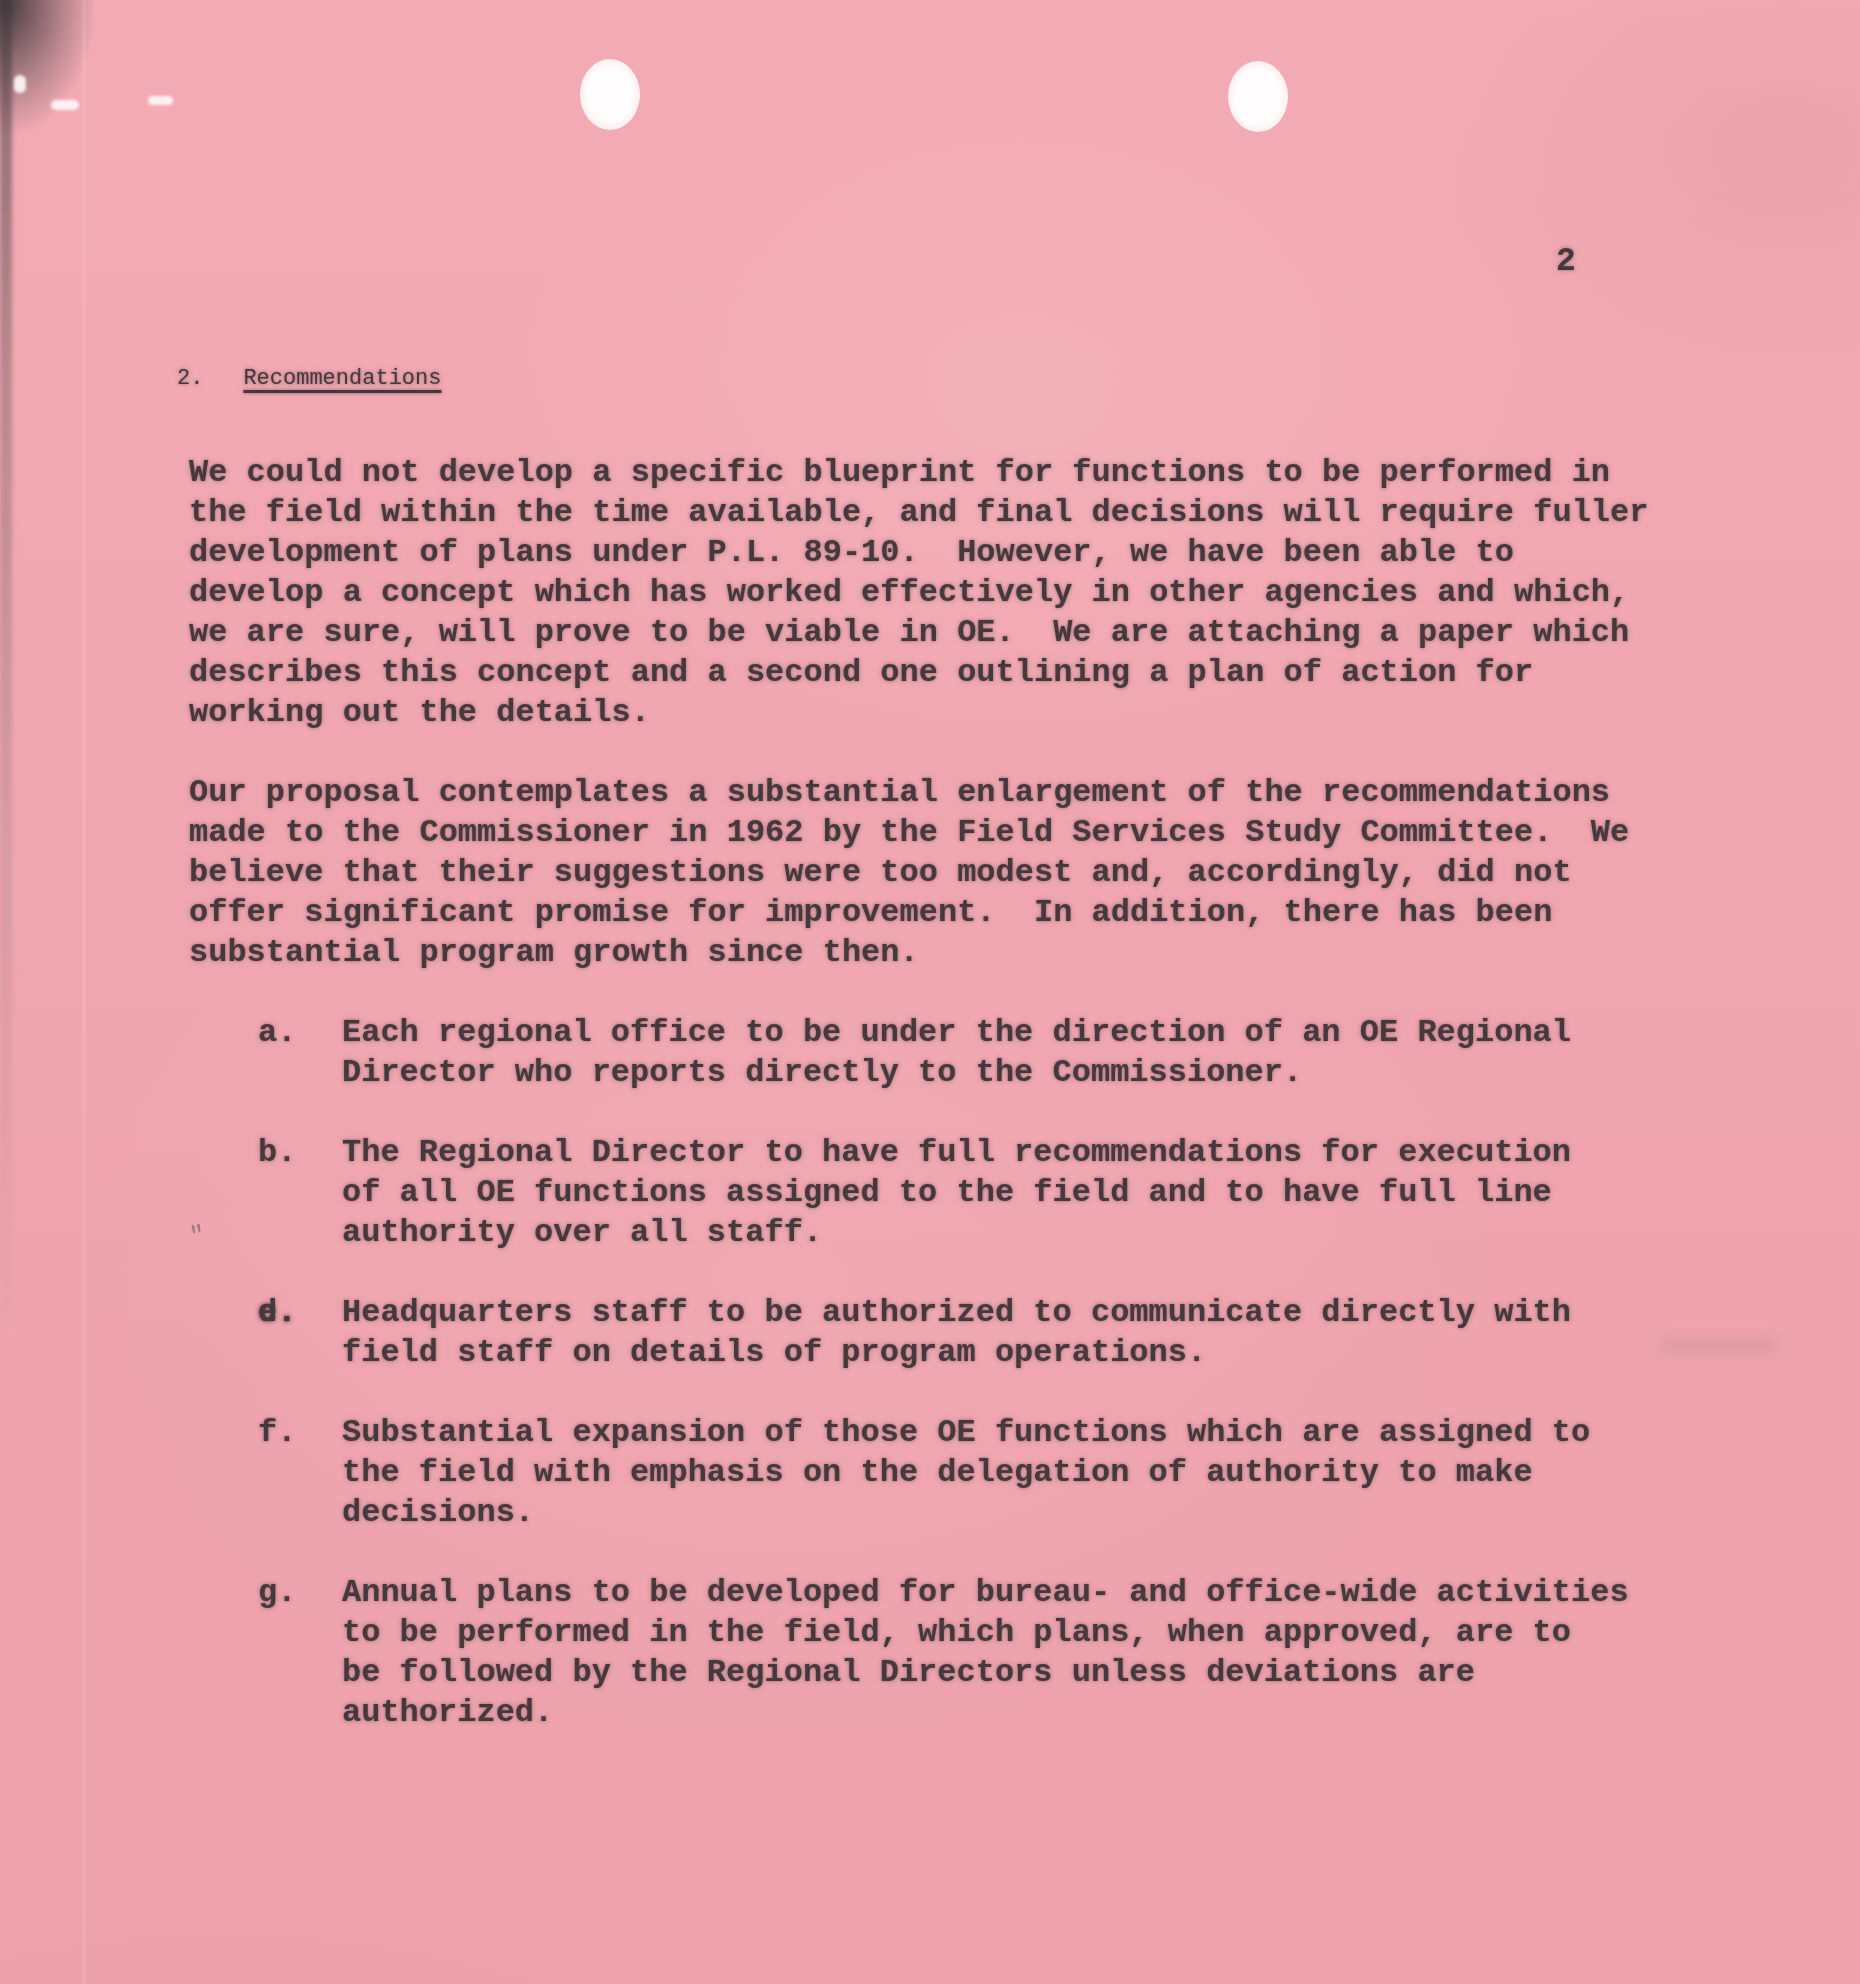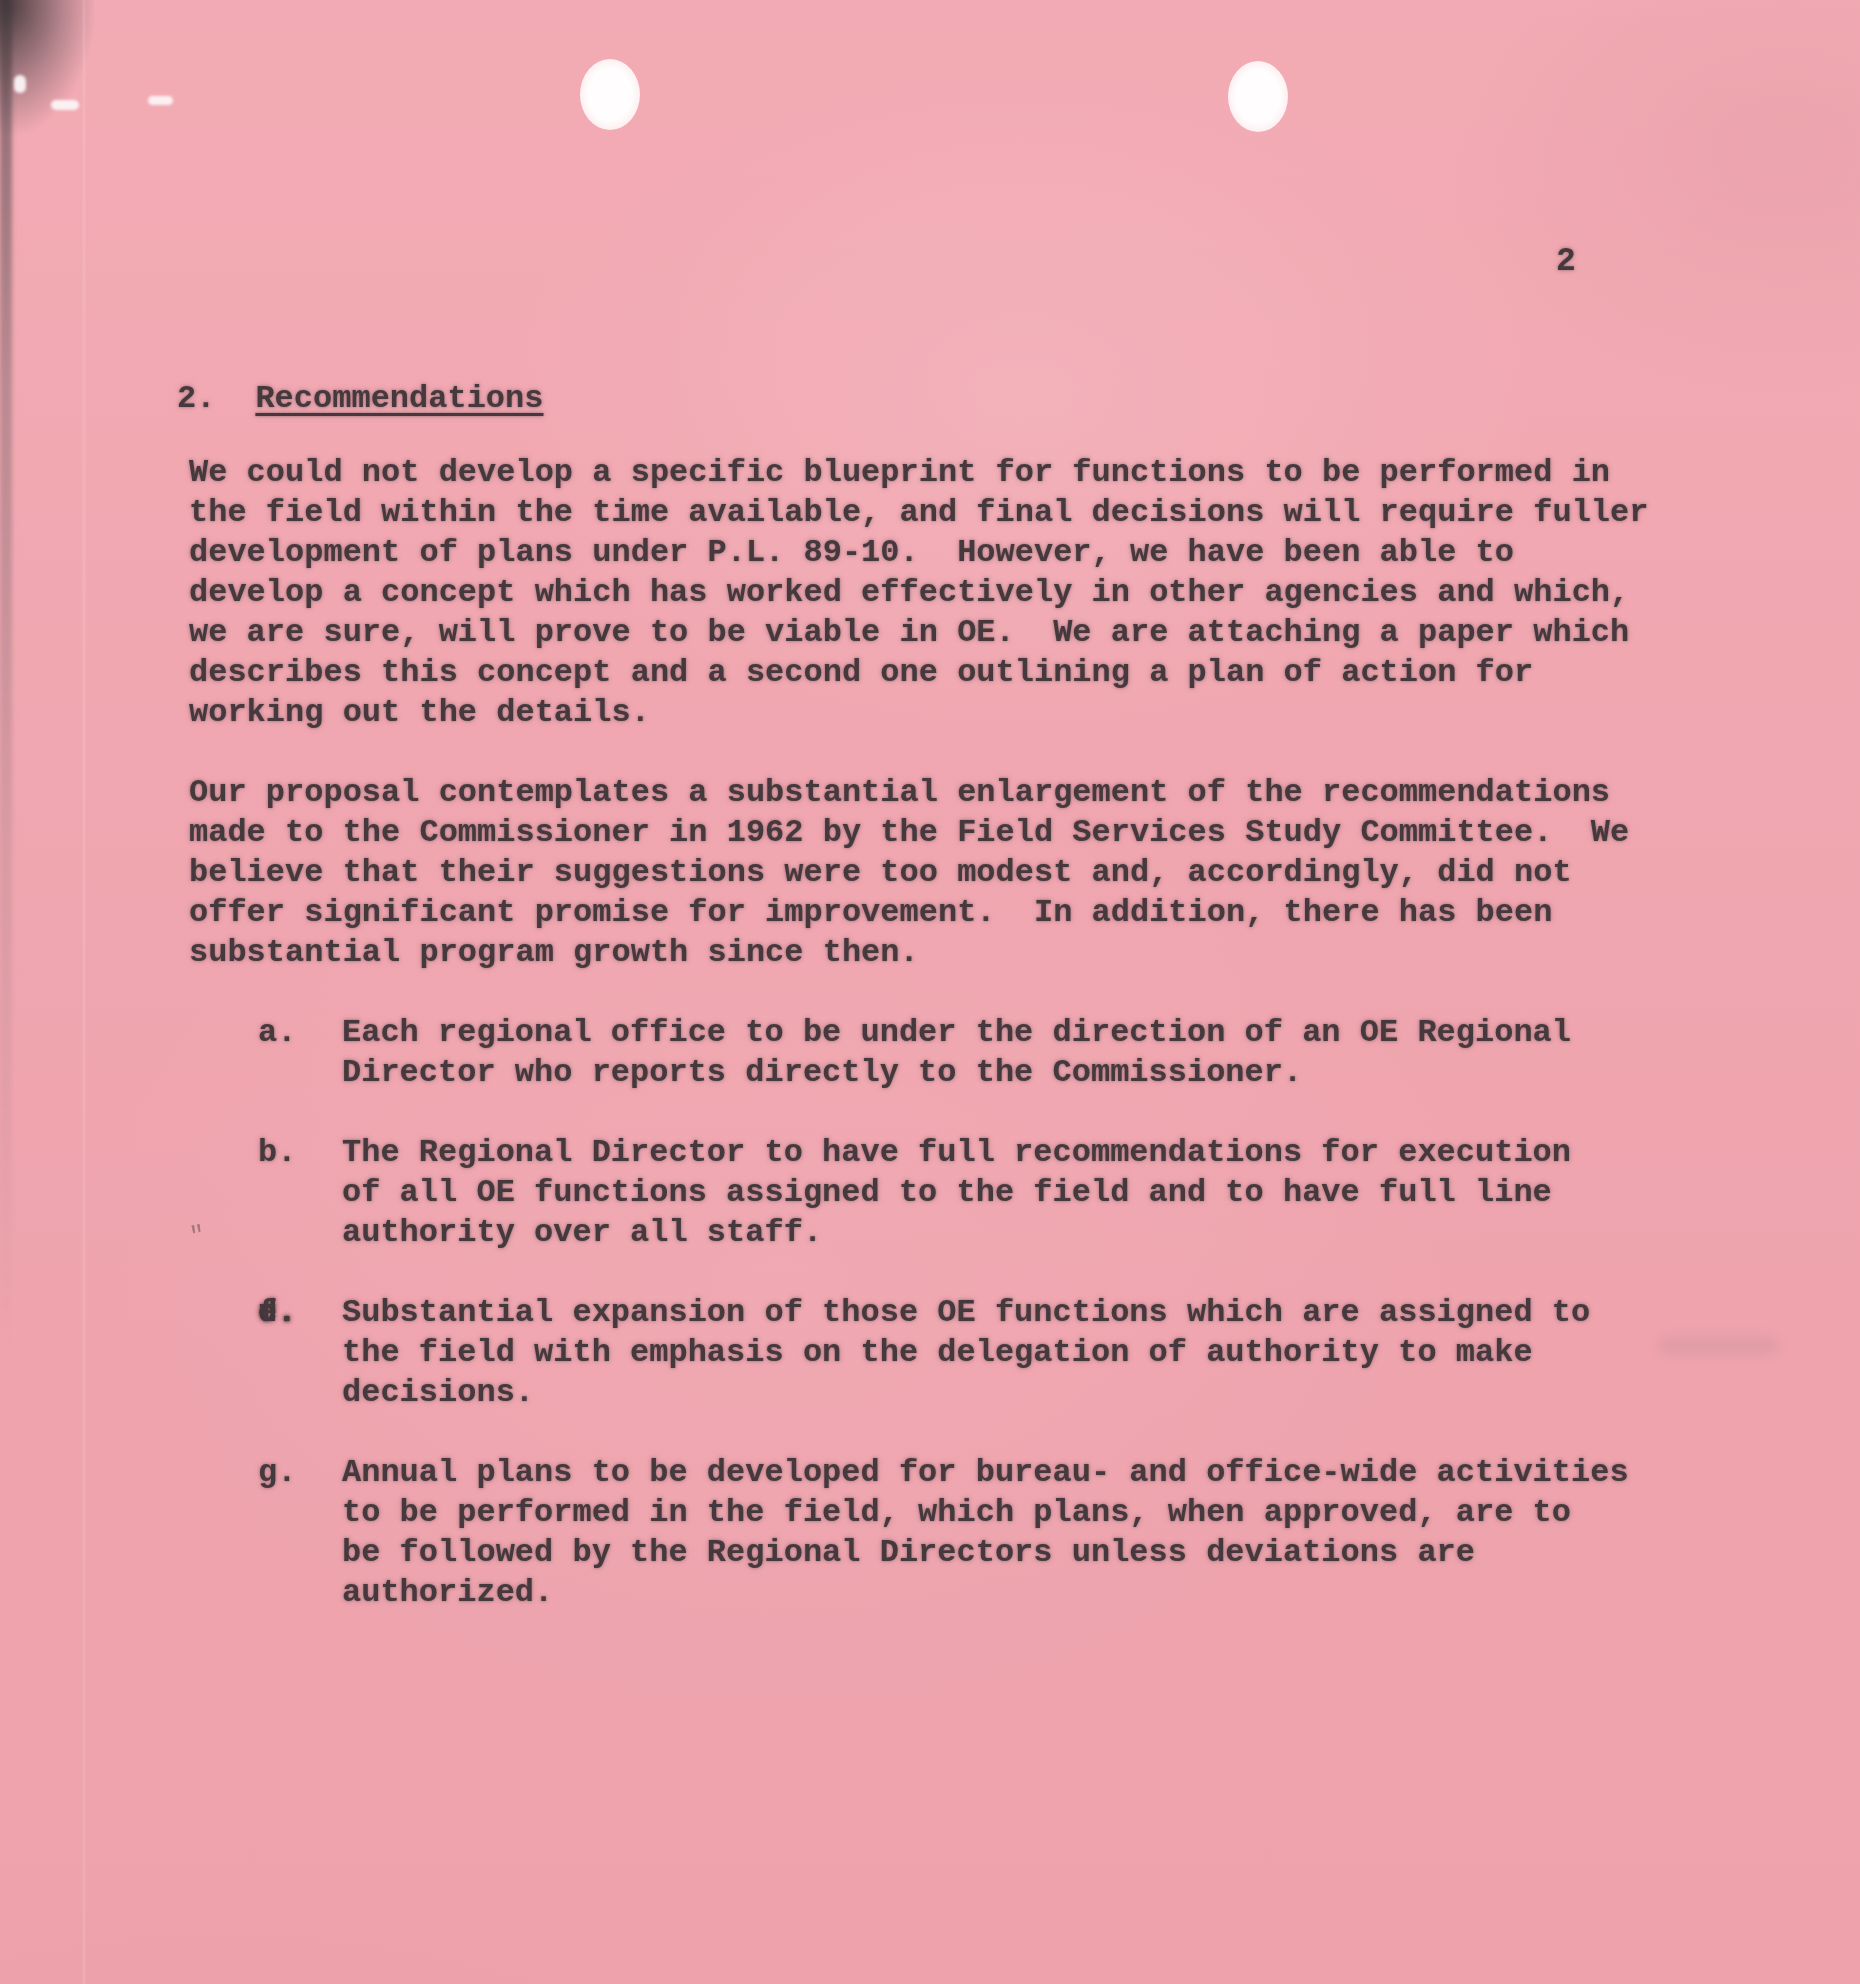--- a/index.html
+++ b/index.html
@@ -65,22 +65,22 @@
     transform: rotate(-10deg);
     text-shadow: none;
   }
 
   
   .page-number {
     position: absolute; left: 1556px; top: 242px;
     font-size: 33px; font-weight: 700; line-height: 40px;
   }
   .heading {
-    position: absolute; left: 177px; top: 378px;
-    font-size: 32px; font-weight: 700; line-height: 41px;
+    position: absolute; left: 177px; top: 358px;
+    font-size: 22px; font-weight: 400; line-height: 41px;
     white-space: nowrap;
   }
   .heading .h-title {
     margin-left: 40px;
     text-decoration: underline;
     text-decoration-thickness: 3.2px;
     text-underline-offset: 6.4px;
   }
   .body-text {
     position: absolute; left: 189px; top: 453px; right: 183px;
@@ -147,20 +147,22 @@
 authority over all staff.</span>
     </div>
     <div class="item">
       <span class="letter">c.</span>
     </div>
     <div class="item">
       <span class="letter">d.</span>
     </div>
     <div class="item">
       <span class="letter">e.</span>
+      <span class="item-text">Headquarters staff to be authorized to communicate directly with
+field staff on details of program operations.</span>
     </div>
     <div class="item">
       <span class="letter">f.</span>
       <span class="item-text">Substantial expansion of those OE functions which are assigned to
 the field with emphasis on the delegation of authority to make
 decisions.</span>
     </div>
     <div class="item">
       <span class="letter">g.</span>
       <span class="item-text">Annual plans to be developed for bureau- and office-wide activities

